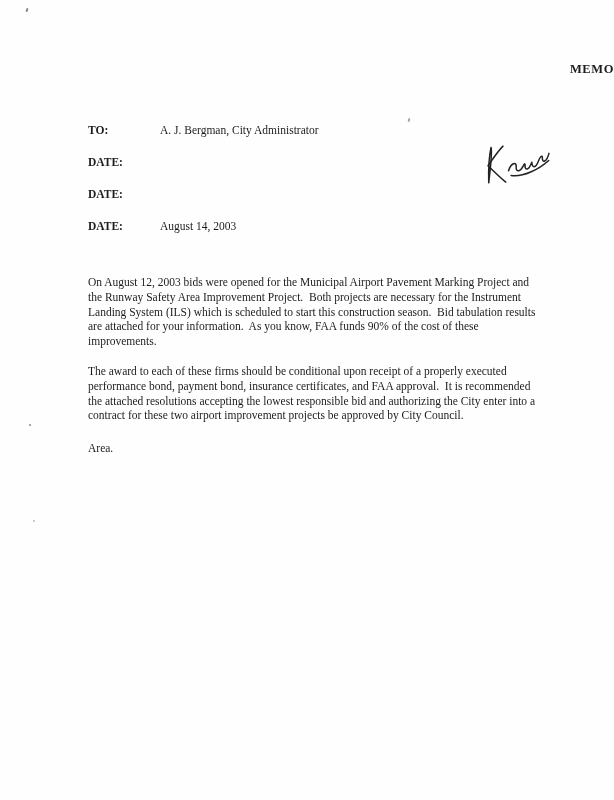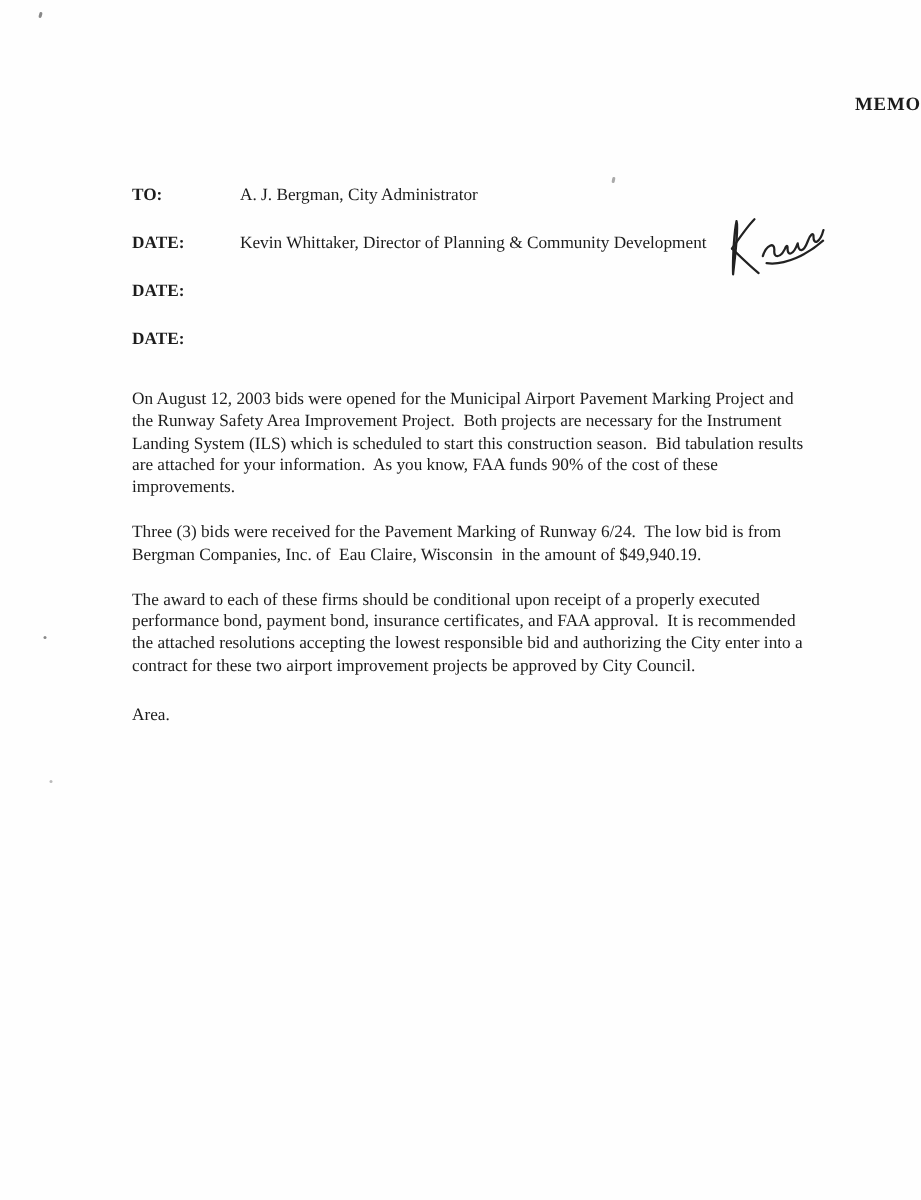--- a/index.html
+++ b/index.html
@@ -38,21 +38,21 @@
   }
   .field-label {
     font-weight: bold;
     width: 72px;
     flex: 0 0 72px;
   }
   .field-value {
     flex: 1 1 auto;
   }
   .memo-body {
-    margin: 26px 88px 0 88px;
+    margin: 42px 88px 0 88px;
     width: 448px;
   }
   .memo-body p {
     margin: 0 0 15px 0;
     font-size: 11.5px;
     line-height: 14.8px;
     white-space: pre-wrap;
     text-align: left;
   }
   .closing {
@@ -91,41 +91,40 @@
 
   <h1 class="title">MEMO</h1>
 
   <div class="fields">
     <div class="field-row">
       <span class="field-label">TO:</span>
       <span class="field-value">A. J. Bergman, City Administrator</span>
     </div>
     <div class="field-row">
       <span class="field-label">DATE:</span>
-      <span class="field-value">Kevin Whittaker, Director of Planning &amp; Community Development</span>
     </div>
     <div class="field-row">
       <span class="field-label">DATE:</span>
     </div>
     <div class="field-row">
       <span class="field-label">DATE:</span>
+      <span class="field-value">August 14, 2003</span>
     </div>
   </div>
 
   <svg class="signature" viewBox="0 0 74 46" aria-label="Kevin">
     <g fill="none" stroke="#222" stroke-width="1.5" stroke-linecap="round" stroke-linejoin="round">
       <path d="M9,38 C12,24 16,8 15,3 C13,9 10,25 9,38"></path>
       <path d="M10,21 C16,14 22,7 27,3"></path>
       <path d="M11,22 C16,28 21,34 26,39"></path>
       <path d="M30,28 c3,-7 9,-9 8,-3 c-1,5 3,6 7,0 c1,-2 2,-3 2,-1 c-1,6 3,6 7,-2 c0,6 3,7 7,-1 c2,-4 4,-5 4,-3 c-1,7 4,5 7,-3"></path>
       <path d="M32,33 C44,36 60,30 71,22"></path>
     </g>
   </svg>
 
   <div class="memo-body">
     <p>On August 12, 2003 bids were opened for the Municipal Airport Pavement Marking Project and the Runway Safety Area Improvement Project.  Both projects are necessary for the Instrument Landing System (ILS) which is scheduled to start this construction season.  Bid tabulation results are attached for your information.  As you know, FAA funds 90% of the cost of these improvements.</p>
-    <p>Three (3) bids were received for the Pavement Marking of Runway 6/24.  The low bid is from Bergman Companies, Inc. of  Eau Claire, Wisconsin  in the amount of $49,940.19.</p>
     <p>The award to each of these firms should be conditional upon receipt of a properly executed performance bond, payment bond, insurance certificates, and FAA approval.  It is recommended the attached resolutions accepting the lowest responsible bid and authorizing the City enter into a contract for these two airport improvement projects be approved by City Council.</p>
   </div>
 
   <p class="closing">Area.</p>
 
 </div>
 
 </body></html>

